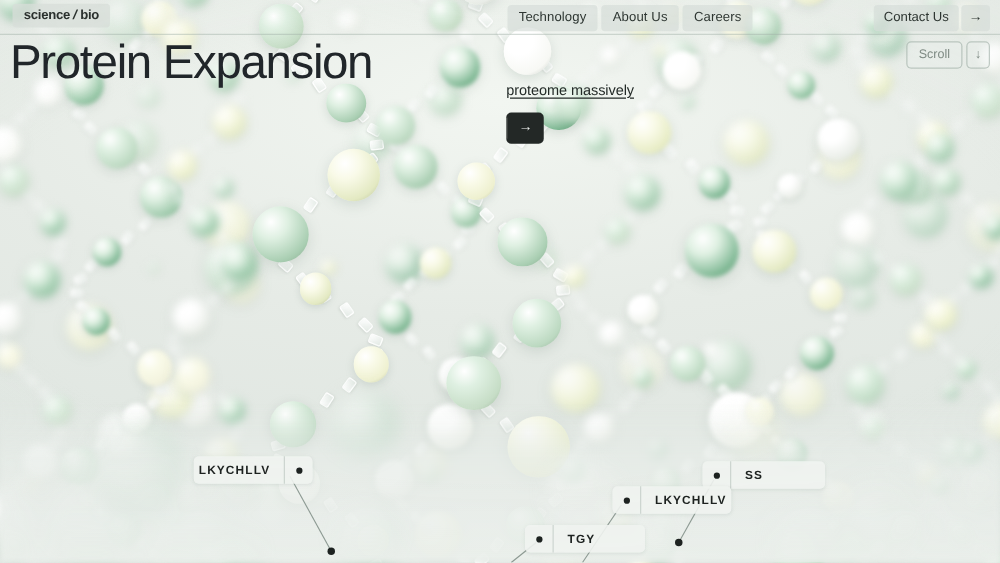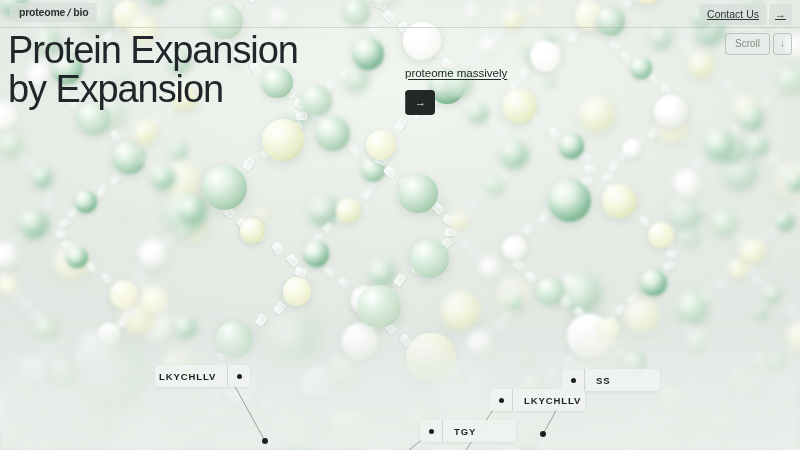--- a/index.html
+++ b/index.html
@@ -66,21 +66,21 @@
     background:rgba(214,221,216,.7); border-radius:3px;
     letter-spacing:.1px; white-space:nowrap;
   }
 
   .contact {
     position:absolute; right:8px; top:4px;
     display:flex; align-items:center; gap:2px;
   }
   .contact .lbl, .contact .arw {
     background:rgba(214,221,216,.7); border-radius:3px;
-    font-size:10.5px; color:#2e3632; padding:4px 8px 5px;text-decoration:underline;
+    font-size:10.5px; color:#2e3632; padding:4px 8px 5px;
   }
   .contact .arw { padding:4px 6px 5px; font-size:11px; }
 
   
   .scroll {
     position:absolute; right:8px; top:33px; z-index:40;
     display:flex; align-items:center; gap:3px;
   }
   .scroll .lbl, .scroll .arw {
     border:1px solid rgba(150,166,157,.55);
@@ -833,40 +833,45 @@
         <div class="bead" style="left: 176.69px; top: 373.582px; width: 28.561px; height: 28.561px; background: radial-gradient(circle at 33% 28%, rgb(255, 255, 255) 0%, rgb(230, 243, 233) 30%, rgb(198, 221, 198) 72%, rgb(154, 177, 154) 100%); box-shadow: rgba(120, 140, 128, 0.22) 0px 2.1px 7.1px; opacity: 0.5;"></div>
       </div>
     </div>
   <div class="floor"></div>
   <div class="vig"></div>
 </div>
 
 <div class="header">
 
   <div class="logo">
-    <span>proteome</span>
+    <span>science</span>
     <span class="slash">/</span>
     <span>bio</span>
   </div>
 
+  <nav class="nav">
+    <a href="#">Technology</a>
+    <a href="#">About Us</a>
+    <a href="#">Careers</a>
+  </nav>
 
   <div class="contact">
     <span class="lbl">Contact Us</span>
     <span class="arw">→</span>
   </div>
 </div>
 
 <div class="scroll">
   <span class="lbl">Scroll</span>
   <span class="arw">↓</span>
 </div>
 
 <h1 class="hero-title">
   <span>Protein Expansion</span><br>
-  <span>by Expansion</span><br>
+  <br>
 </h1>
 
 <div class="hero-right">
   <p class="hero-sub">
     <br>
     <br>
     <span class="u">proteome massively</span>
   </p>
 
   <div class="cta">

